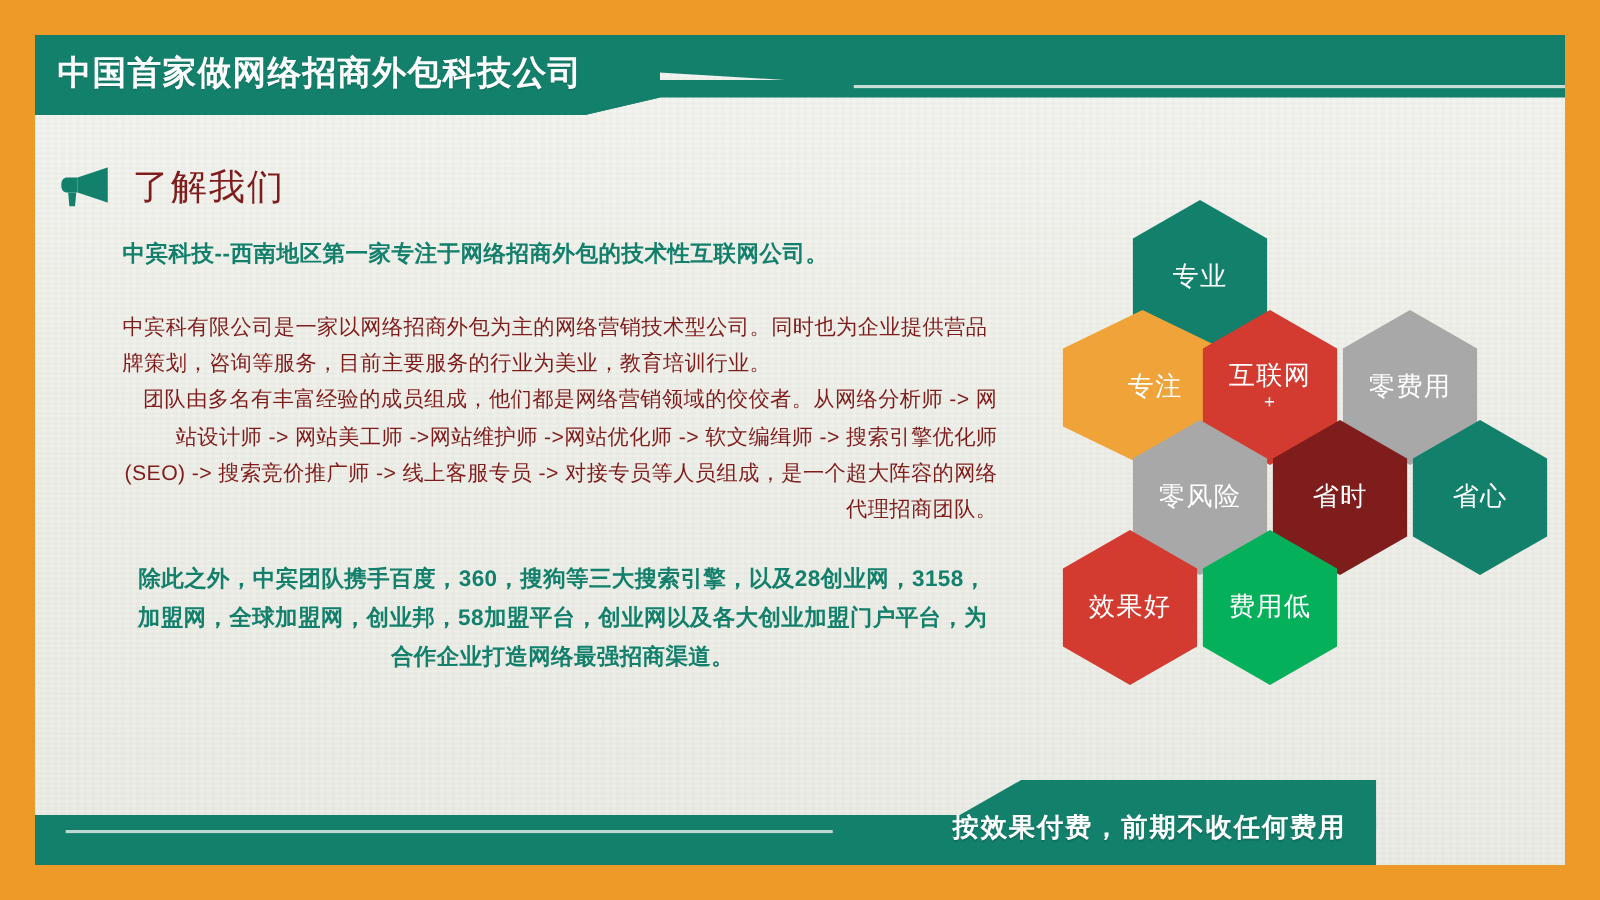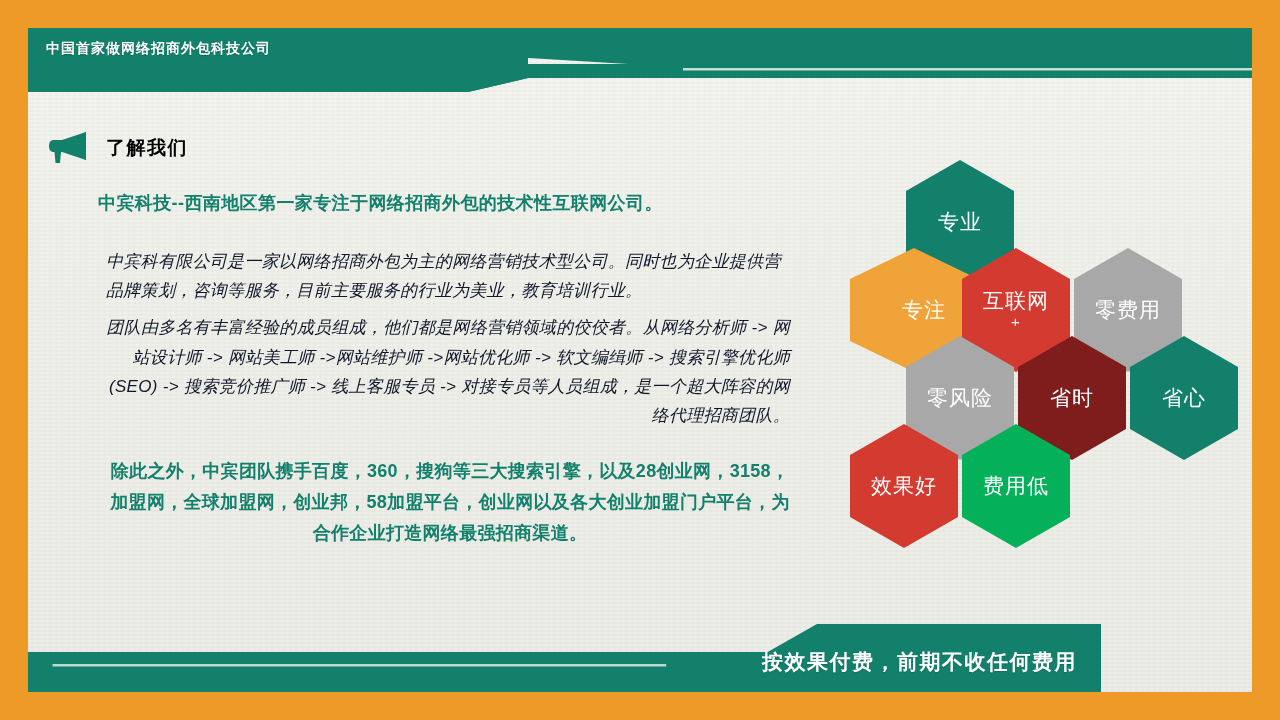--- a/index.html
+++ b/index.html
@@ -25,41 +25,41 @@
         rgba(0,0,0,0.012) 3px,
         rgba(0,0,0,0.012) 6px),
       linear-gradient(180deg,#F4F4F0 0%,#EFEFE9 60%,#EDEDE7 100%);
   }
 
   
   .header-wrap{position:absolute;left:28px;top:28px;width:1224px;height:64px;}
   .header-shape{position:absolute;left:0;top:0;width:100%;height:100%;}
   .header-title{
     position:absolute;left:18px;top:12px;
-    color:#FFFFFF;font-size:14px;font-weight:bold;letter-spacing:1px;
+    color:#FFFFFF;font-size:27px;font-weight:bold;letter-spacing:1px;
     text-shadow:0 1px 1px rgba(0,0,0,0.18);
     white-space:nowrap;
   }
 
   
   .sec-title{position:absolute;left:48px;top:130px;display:flex;align-items:center;gap:14px;}
   .megaphone{width:44px;height:36px;display:block;}
   .sec-title-text{
-    color:#000000;font-size:19px;font-weight:bold;letter-spacing:1.5px;
+    color:#7f1d1d;font-size:29px;font-weight:normal;letter-spacing:1.5px;
   }
 
   
   .body-col{position:absolute;left:98px;top:190px;width:700px;}
   .lead{
     color:#13806C;font-size:18px;font-weight:bold;letter-spacing:0.4px;
     margin:0 0 30px 0;line-height:1.5;
   }
   .para{
-    color:#0f172a;font-size:17px;letter-spacing:0.3px;
-    margin:8px;line-height:1.72;font-weight:400;font-style:italic;
+    color:#7f1d1d;font-size:17px;letter-spacing:0.3px;
+    margin:0;line-height:1.72;font-weight:400;
   }
   .para2{margin-top:0;text-align:right;}
   .closing{
     color:#13806C;font-size:18px;font-weight:bold;letter-spacing:0.3px;
     line-height:1.72;margin:26px 0 0 4px;text-align:center;
   }
 
   
   .hexwrap{position:absolute;left:836px;top:160px;width:400px;height:380px;}
   .hex{

